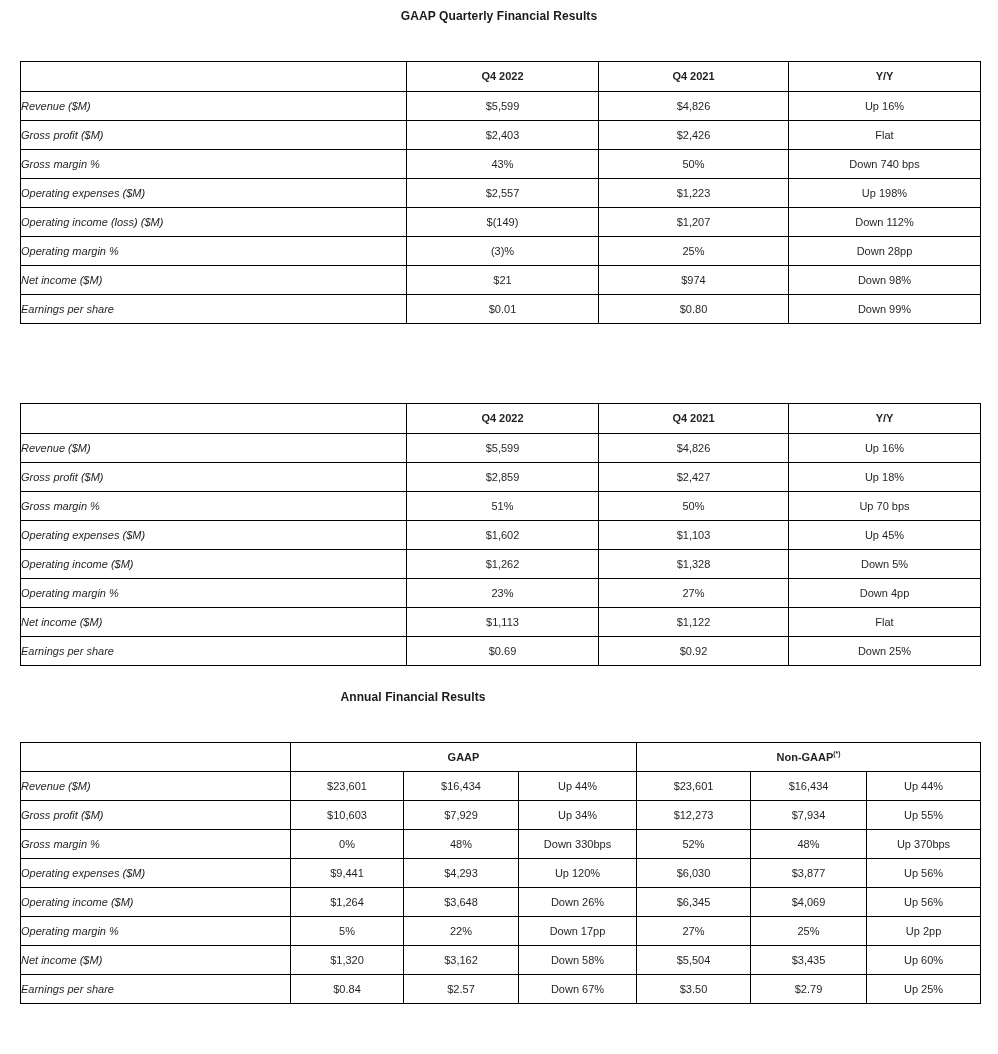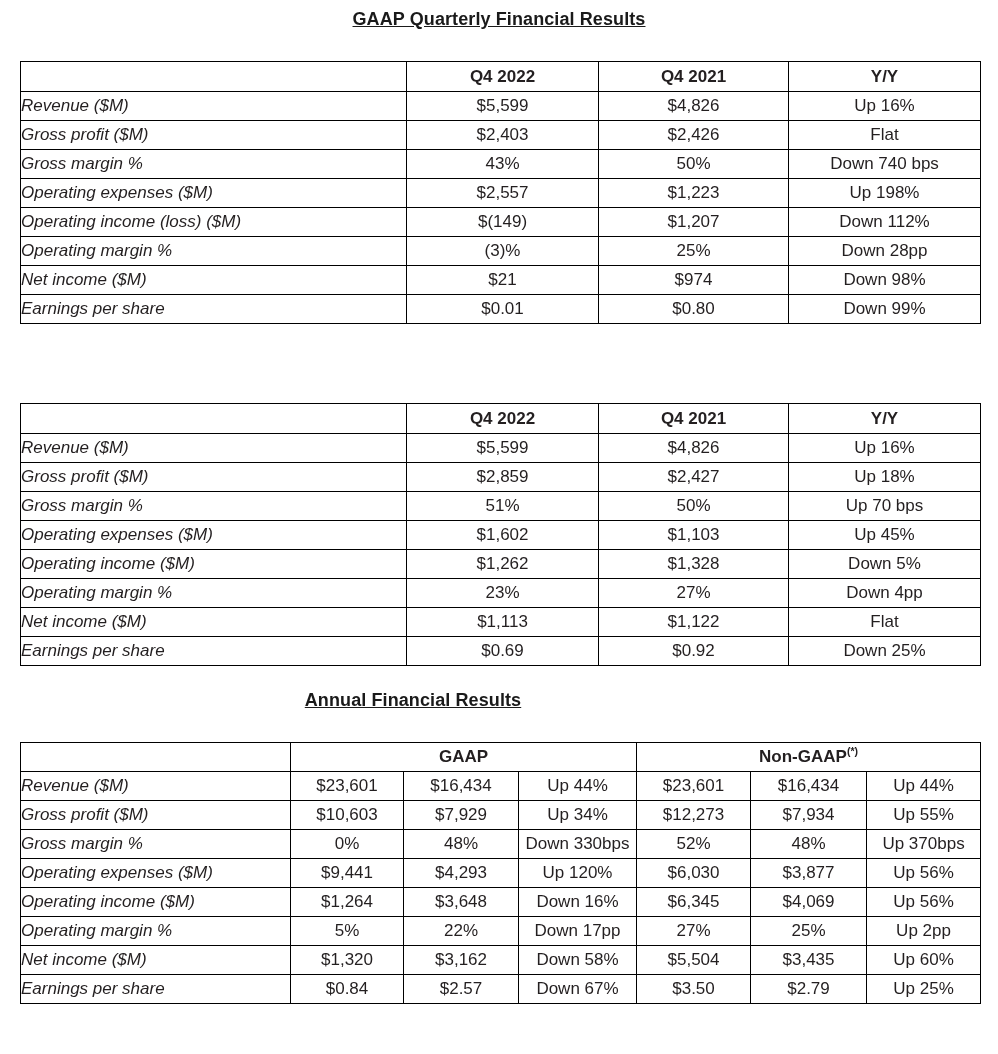--- a/index.html
+++ b/index.html
@@ -18,39 +18,38 @@
   .page {
     width: 998px;
     height: 1054px;
     position: relative;
     box-sizing: border-box;
   }
 
   
   .section-title {
     text-align: center;
-    font-size: 18px;
+    font-size: 12px;
     font-weight: bold;
     color: #1a1a1a;
     letter-spacing: 0.1px;
     line-height: 1;
-    text-decoration: underline;
   }
   .section-title sup {
     font-size: 0.62em;
     vertical-align: super;
     line-height: 0;
     font-weight: bold;
   }
 
   
   table.fin {
     border-collapse: collapse;
     table-layout: fixed;
-    font-size: 17px;
+    font-size: 11px;
     color: #231f20;
     background: #ffffff;
   }
   table.fin td,
   table.fin th {
     border: 1px solid #000000;
     padding: 0;
     height: 28px;
     line-height: 28px;
     font-weight: normal;
@@ -310,21 +309,21 @@
         <td class="val">$4,293</td>
         <td class="val">Up 120%</td>
         <td class="val">$6,030</td>
         <td class="val">$3,877</td>
         <td class="val">Up 56%</td>
       </tr>
       <tr>
         <td class="rowlabel">Operating income ($M)</td>
         <td class="val">$1,264</td>
         <td class="val">$3,648</td>
-        <td class="val">Down 16%</td>
+        <td class="val">Down 26%</td>
         <td class="val">$6,345</td>
         <td class="val">$4,069</td>
         <td class="val">Up 56%</td>
       </tr>
       <tr>
         <td class="rowlabel">Operating margin %</td>
         <td class="val">5%</td>
         <td class="val">22%</td>
         <td class="val">Down 17pp</td>
         <td class="val">27%</td>

